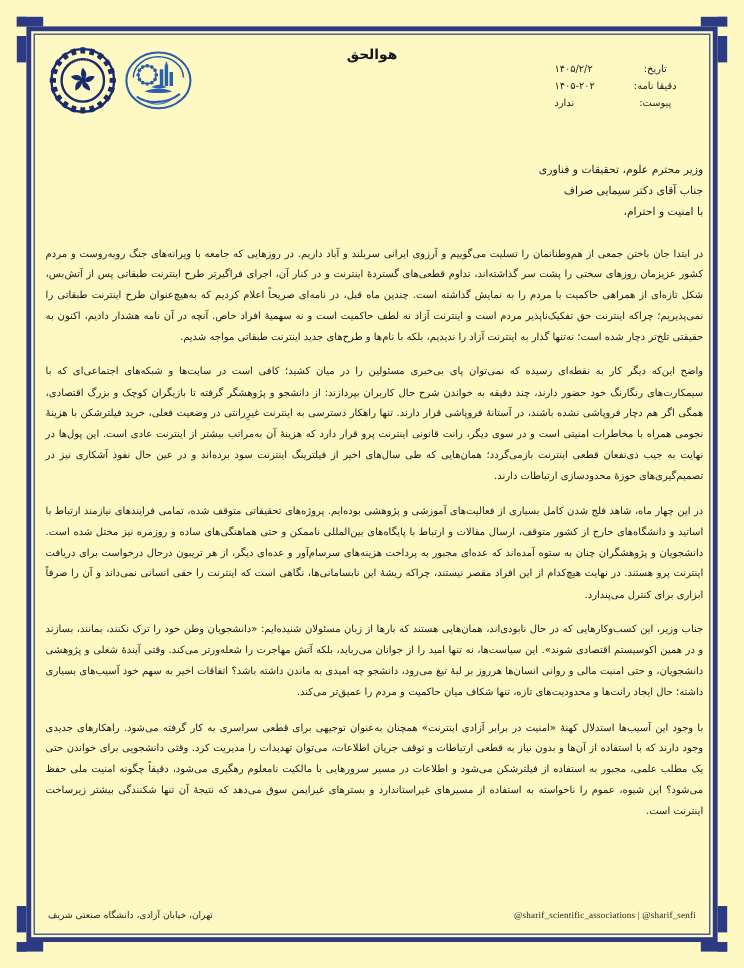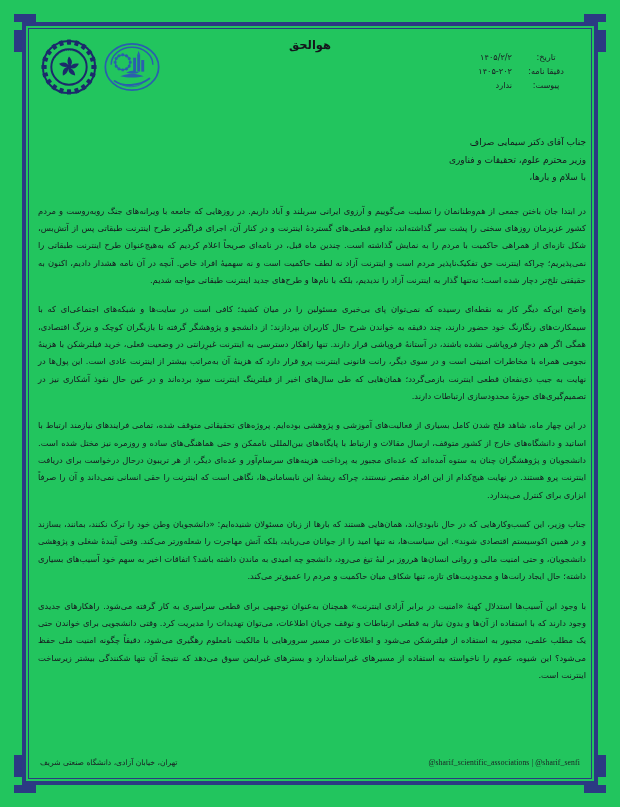--- a/index.html
+++ b/index.html
@@ -9,21 +9,21 @@
     background: #ffffff;
   }
   body {
     font-family: "DejaVu Sans", "Liberation Sans", sans-serif;
   }
 
   .page {
     position: relative;
     width: 620px;
     height: 807px;
-    background: #22c55e;
+    background: #fef9c3;
     overflow: hidden;
     box-sizing: border-box;
   }
 
   
   .frame-outer {
     position: absolute;
     left: 22px;
     top: 22px;
     right: 22px;
@@ -104,21 +104,21 @@
     white-space: nowrap;
   }
   .meta-label {
     width: 52px;
     text-align: center;
     padding-left: 8px;
     color: #1a1c22;
   }
   .meta-value {
     min-width: 50px;
-    text-align: right;
+    text-align: left;
     color: #1a1c22;
   }
 
   .logos {
     position: absolute;
     left: 6px;
     top: 6px;
     display: flex;
     flex-direction: row-reverse;
     align-items: center;
@@ -298,23 +298,23 @@
           <path d="M30 66 C42 60 58 60 70 66 C58 69 42 69 30 66 Z" fill="#2a5fae"></path>
 
           <path d="M20 74 C34 84 62 84 80 70" fill="none" stroke="#2a5fae" stroke-width="3.2" stroke-linecap="round"></path>
           <path d="M30 79 C40 86 58 86 68 78" fill="none" stroke="#2a5fae" stroke-width="1.4" stroke-linecap="round"></path>
         </svg>
 
       </div>
     </div>
 
     <div class="addressee">
+      <div>وزیر محترم علوم، تحقیقات و فناوری</div>
       <div>جناب آقای دکتر سیمایی صراف</div>
-      <div>وزیر محترم علوم، تحقیقات و فناوری</div>
-      <div>با سلام و بارها،</div>
+      <div>با امنیت و احترام،</div>
     </div>
 
     <div class="letter-body">
       <p>در ابتدا جان باختن جمعی از هم‌وطنانمان را تسلیت می‌گوییم و آرزوی ایرانی سربلند و آباد داریم. در روزهایی که جامعه با ویرانه‌های جنگ روبه‌روست و مردم کشور عزیزمان روزهای سختی را پشت سر گذاشته‌اند، تداوم قطعی‌های گستردهٔ اینترنت و در کنار آن، اجرای فراگیرتر طرح اینترنت طبقاتی پس از آتش‌بس، شکل تازه‌ای از همراهی حاکمیت با مردم را به نمایش گذاشته است. چندین ماه قبل، در نامه‌ای صریحاً اعلام کردیم که به‌هیچ‌عنوان طرح اینترنت طبقاتی را نمی‌پذیریم؛ چراکه اینترنت حق تفکیک‌ناپذیر مردم است و اینترنت آزاد نه لطف حاکمیت است و نه سهمیهٔ افراد خاص. آنچه در آن نامه هشدار دادیم، اکنون به حقیقتی تلخ‌تر دچار شده است؛ نه‌تنها گذار به اینترنت آزاد را ندیدیم، بلکه با نام‌ها و طرح‌های جدید اینترنت طبقاتی مواجه شدیم.</p>
       <p>واضح این‌که دیگر کار به نقطه‌ای رسیده که نمی‌توان پای بی‌خبری مسئولین را در میان کشید؛ کافی است در سایت‌ها و شبکه‌های اجتماعی‌ای که با سیمکارت‌های رنگارنگ خود حضور دارند، چند دقیقه به خواندن شرح حال کاربران بپردازند: از دانشجو و پژوهشگر گرفته تا بازیگران کوچک و بزرگ اقتصادی، همگی اگر هم دچار فروپاشی نشده باشند، در آستانهٔ فروپاشی قرار دارند. تنها راهکار دسترسی به اینترنت غیرِرانتی در وضعیت فعلی، خرید فیلترشکن با هزینهٔ نجومی همراه با مخاطرات امنیتی است و در سوی دیگر، رانت قانونی اینترنت پرو قرار دارد که هزینهٔ آن به‌مراتب بیشتر از اینترنت عادی است. این پول‌ها در نهایت به جیب ذی‌نفعان قطعی اینترنت بازمی‌گردد؛ همان‌هایی که طی سال‌های اخیر از فیلترینگ اینترنت سود برده‌اند و در عین حال نفوذ آشکاری نیز در تصمیم‌گیری‌های حوزهٔ محدودسازی ارتباطات دارند.</p>
       <p>در این چهار ماه، شاهد فلج شدن کامل بسیاری از فعالیت‌های آموزشی و پژوهشی بوده‌ایم. پروژه‌های تحقیقاتی متوقف شده، تمامی فرایندهای نیازمند ارتباط با اساتید و دانشگاه‌های خارج از کشور متوقف، ارسال مقالات و ارتباط با پایگاه‌های بین‌المللی ناممکن و حتی هماهنگی‌های ساده و روزمره نیز مختل شده است. دانشجویان و پژوهشگران چنان به ستوه آمده‌اند که عده‌ای مجبور به پرداخت هزینه‌های سرسام‌آور و عده‌ای دیگر، از هر تریبون درحال درخواست برای دریافت اینترنت پرو هستند. در نهایت هیچ‌کدام از این افراد مقصر نیستند، چراکه ریشهٔ این نابسامانی‌ها، نگاهی است که اینترنت را حقی انسانی نمی‌داند و آن را صرفاً ابزاری برای کنترل می‌پندارد.</p>
       <p>جناب وزیر، این کسب‌وکارهایی که در حال نابودی‌اند، همان‌هایی هستند که بارها از زبان مسئولان شنیده‌ایم: «دانشجویان وطن خود را ترک نکنند، بمانند، بسازند و در همین اکوسیستم اقتصادی شوند». این سیاست‌ها، نه تنها امید را از جوانان می‌رباید، بلکه آتش مهاجرت را شعله‌ورتر می‌کند. وقتی آیندهٔ شغلی و پژوهشی دانشجویان، و حتی امنیت مالی و روانی انسان‌ها هرروز بر لبهٔ تیغ می‌رود، دانشجو چه امیدی به ماندن داشته باشد؟ اتفاقات اخیر به سهم خود آسیب‌های بسیاری داشته؛ حال ایجاد رانت‌ها و محدودیت‌های تازه، تنها شکاف میان حاکمیت و مردم را عمیق‌تر می‌کند.</p>
       <p>با وجود این آسیب‌ها استدلال کهنهٔ «امنیت در برابر آزادی اینترنت» همچنان به‌عنوان توجیهی برای قطعی سراسری به کار گرفته می‌شود. راهکارهای جدیدی وجود دارند که با استفاده از آن‌ها و بدون نیاز به قطعی ارتباطات و توقف جریان اطلاعات، می‌توان تهدیدات را مدیریت کرد. وقتی دانشجویی برای خواندن حتی یک مطلب علمی، مجبور به استفاده از فیلترشکن می‌شود و اطلاعات در مسیر سرورهایی با مالکیت نامعلوم رهگیری می‌شود، دقیقاً چگونه امنیت ملی حفظ می‌شود؟ این شیوه، عموم را ناخواسته به استفاده از مسیرهای غیراستاندارد و بسترهای غیرایمن سوق می‌دهد که نتیجهٔ آن تنها شکنندگی بیشتر زیرساخت اینترنت است.</p>
     </div>
 

